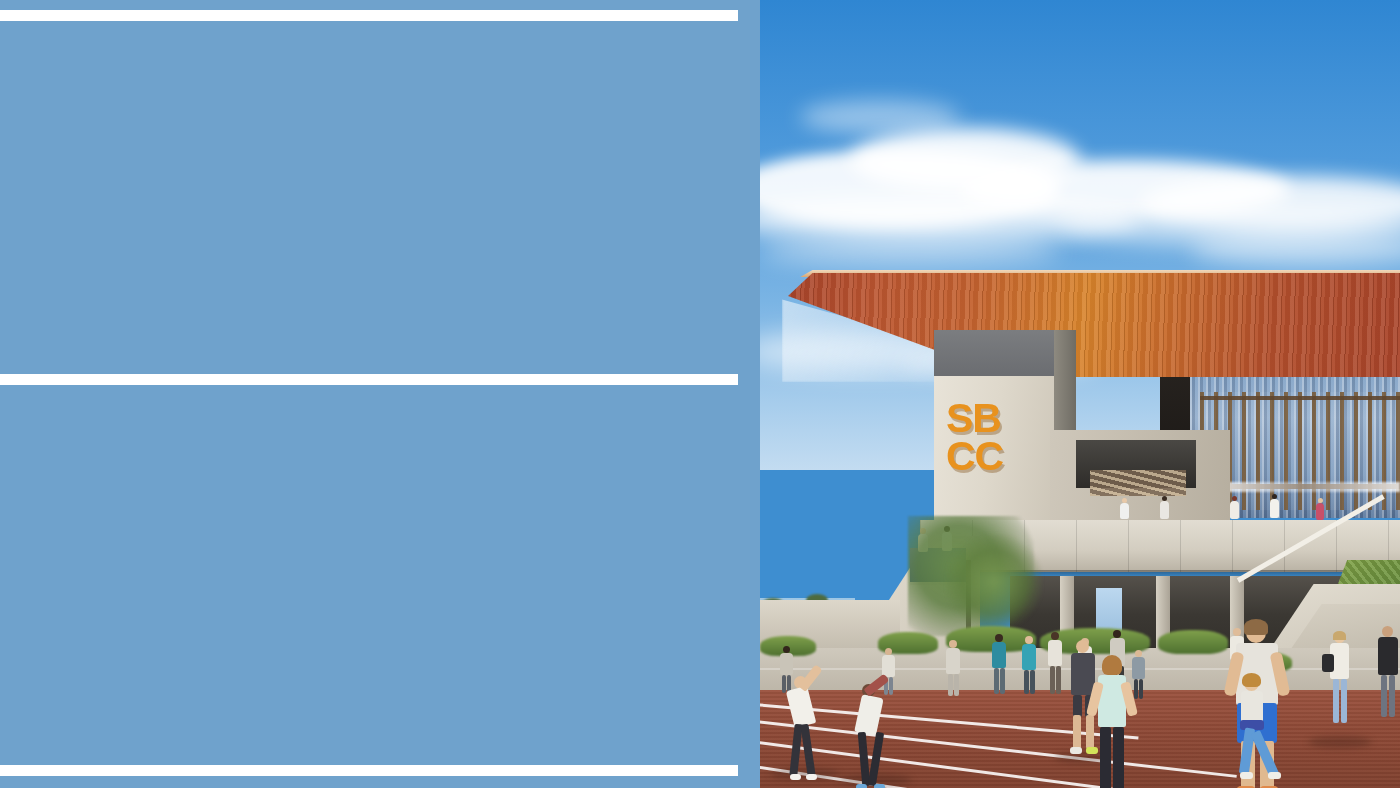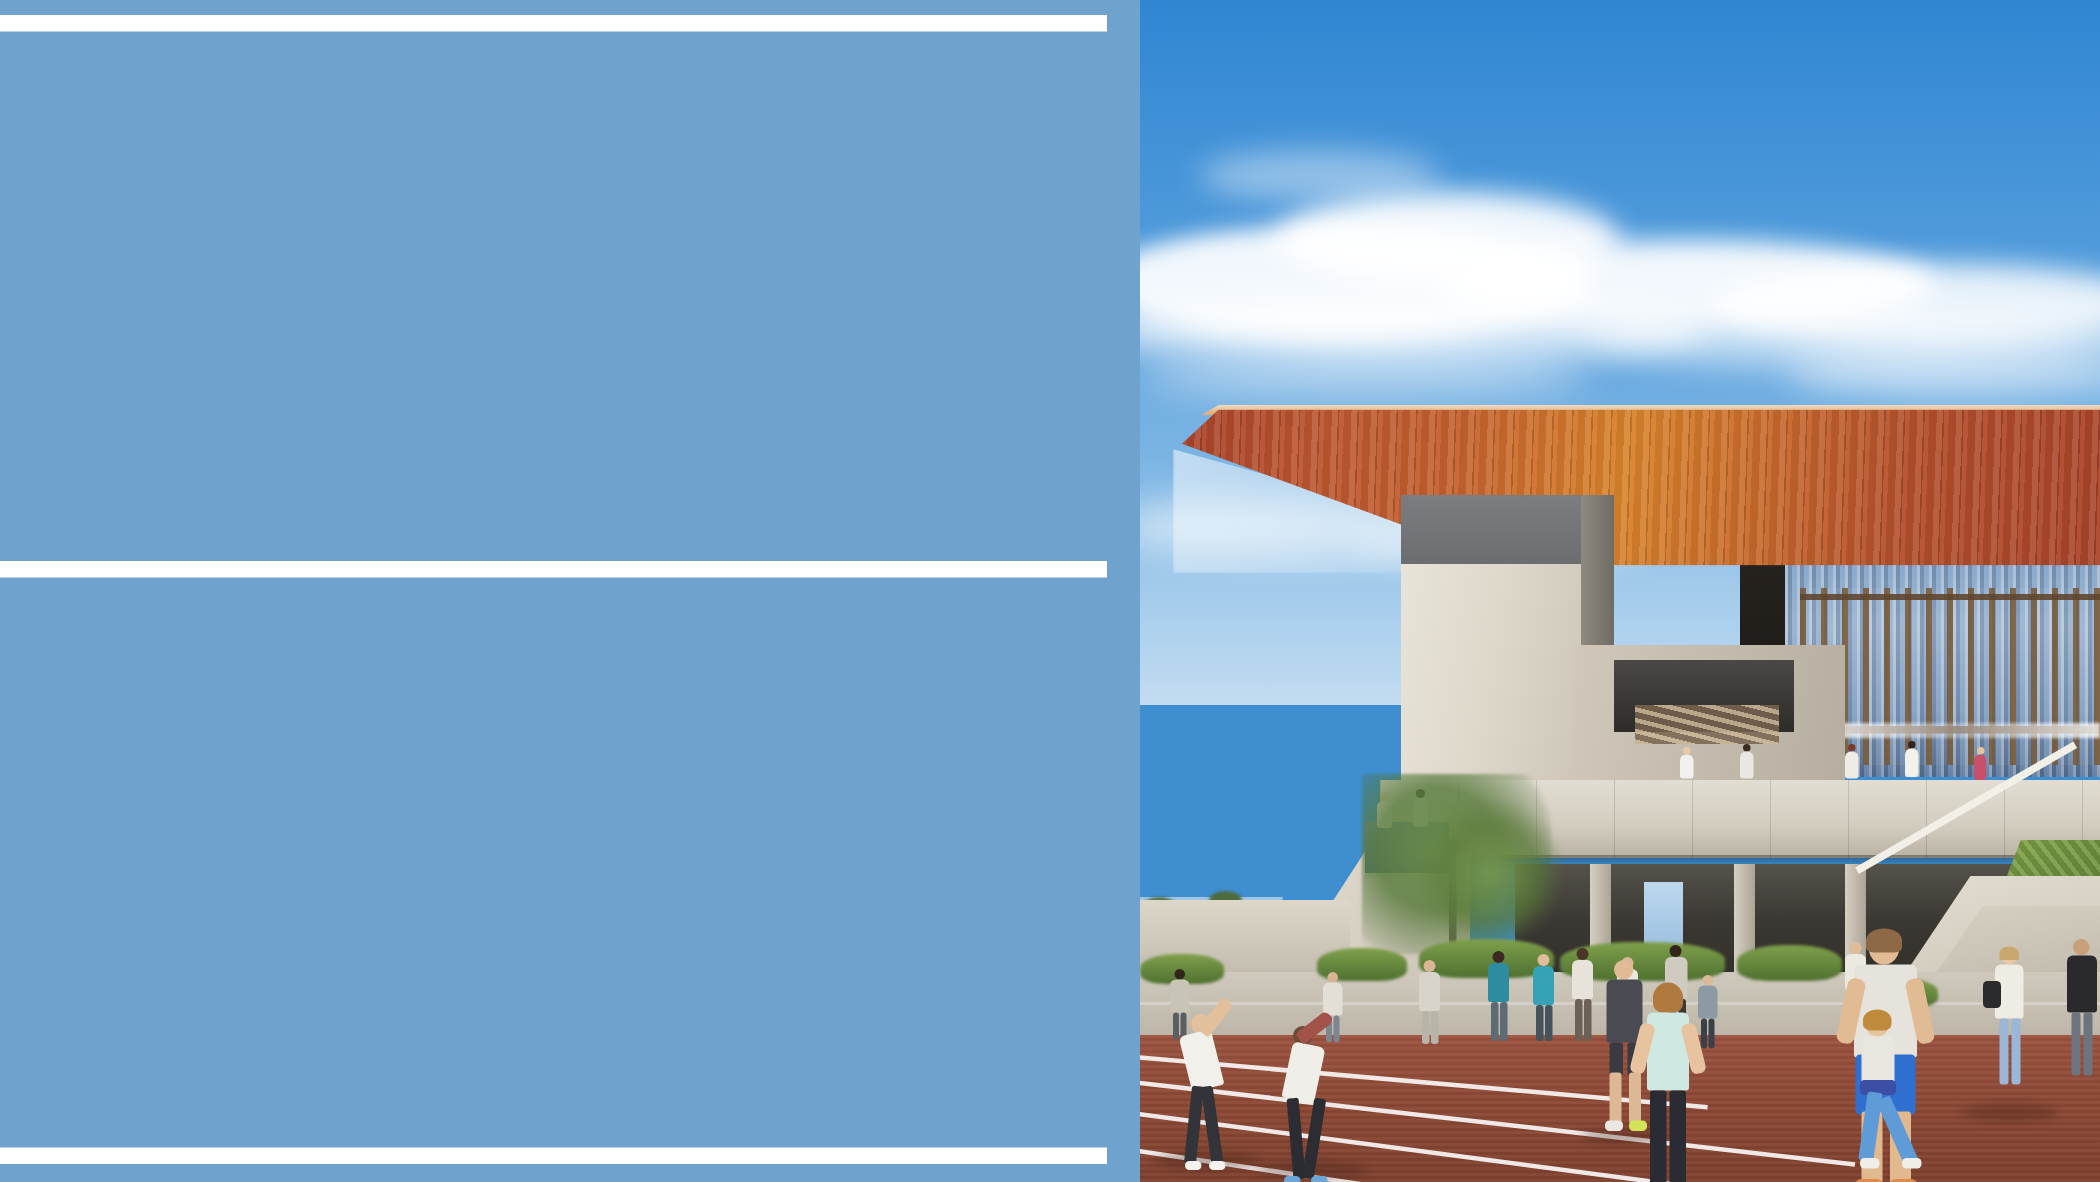--- a/index.html
+++ b/index.html
@@ -397,20 +397,24 @@
     <div class="ph louver-rail2"></div>
     <div class="ph glass-bright"></div>
 
     <div class="ph roof-shade"></div>
     <div class="ph roof-edge"></div>
     <div class="ph roof"></div>
 
     <div class="ph tower-side"></div>
     <div class="ph tower-top"></div>
     <div class="ph tower"></div>
+    <div class="ph logo">
+      <span>SB</span>
+      <span>CC</span>
+    </div>
 
     <div class="ph massA"></div>
     <div class="ph massDark"></div>
     <div class="ph stair-top"></div>
 
     <div class="ph deck"></div>
     <div class="ph deck-joint"></div>
     <div class="ph deck-shadow"></div>
 
     <div class="person" style="left:360px;top:498px;">

